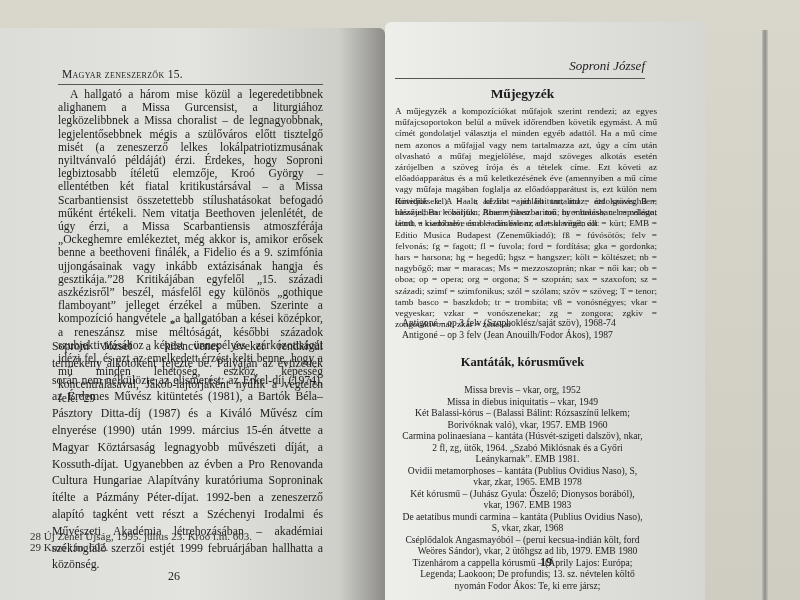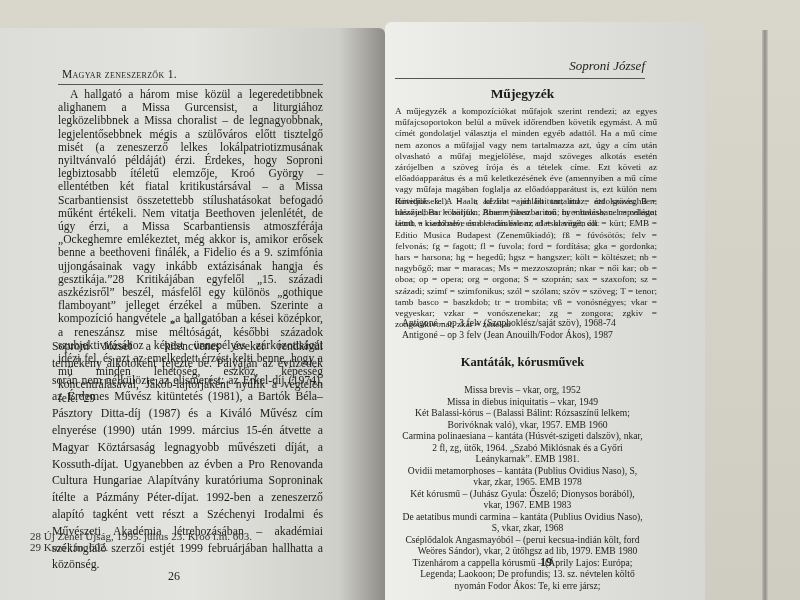--- a/index.html
+++ b/index.html
@@ -48,21 +48,21 @@
 
   .sec-title { position:absolute; font-weight:bold; font-size:13.5px; color:#1a1a1a; text-align:center; }
   .right .small { position:absolute; font-size:9.2px; line-height:11.2px; color:#1e1e1e; text-align:justify; left:10px; right:48px; }
   .works { position:absolute; left:10px; right:55px; font-size:9.6px; line-height:11.5px; color:#1e1e1e; margin:7px; padding:0; list-style:none; }
   .works li { padding-left:10px; text-indent:-10px; }
 </style>
 </head>
 <body>
 
 <div class="page left">
-  <div class="running-head">Magyar zeneszerzők 1.</div>
+  <div class="running-head">Magyar zeneszerzők 15.</div>
   <div class="rule"></div>
   <div class="body-text p1">A hallgató a három mise közül a legeredetibbnek alighanem a Missa Gurcensist, a liturgiához legközelibbnek a Missa choralist – de legnagyobbnak, legjelentősebbnek mégis a szülőváros előtt tisztelgő misét (a zeneszerző lelkes lokálpatriotizmusának nyiltvánvaló példáját) érzi. Érdekes, hogy Soproni legbiztosabb ítéletű elemzője, Kroó György – ellentétben két fiatal kritikustársával – a Missa Scarbantiensist összetettebb stílushatásokat befogadó műként értékeli. Nem vitatja Beethoven jelenlétét, de úgy érzi, a Missa Scarbantiensis atmoszférája „Ockeghemre emlékeztet, még akkor is, amikor erősek benne a beethoveni finálék, a Fidelio és a 9. szimfónia ujjongásainak vagy inkább extázisának hangja és gesztikája.”28 Kritikájában egyfelől „15. századi aszkézisről” beszél, másfelől egy különös „gothique flamboyant” jelleget érzékel a műben. Szerinte a kompozíció hangvétele „a hallgatóban a kései középkor, a reneszánsz mise méltóságát, későbbi századok szubjektivitásához képest ünnepélyes zárkózottságát idézi fel, és azt az emelkedett érzést kelti benne, hogy a mű minden lehetőség, eszköz, képesség koncentrálásával, Jákob-lajtorjaként nyúlik a végtelen felé.”29</div>
   <div class="stars">* * *</div>
   <div class="body-text p2">Soproni József a kilencvenes éveket rendkívül termékeny alkotóként fejezte be. Pályáján az évtizedek során nem nélkülözte az elismerést: az Erkel-díj (1974), az Érdemes Művész kitüntetés (1981), a Bartók Béla–Pásztory Ditta-díj (1987) és a Kiváló Művész cím elnyerése (1990) után 1999. március 15-én átvette a Magyar Köztársaság legnagyobb művészeti díját, a Kossuth-díjat. Ugyanebben az évben a Pro Renovanda Cultura Hungariae Alapítvány kuratóriuma Soproninak ítélte a Pázmány Péter-díjat. 1992-ben a zeneszerző alapító tagként vett részt a Széchenyi Irodalmi és Művészeti Akadémia létrehozásában – akadémiai székfoglaló szerzői estjét 1999 februárjában hallhatta a közönség.</div>
   <div class="footnotes">
     <div>28 Új Zenei Újság, 1995. július 23. Kroó i.m. 603.</div>
     <div>29 Kroó i.m. 602.</div>
   </div>
   <div class="pagenum">26</div>
 </div>

